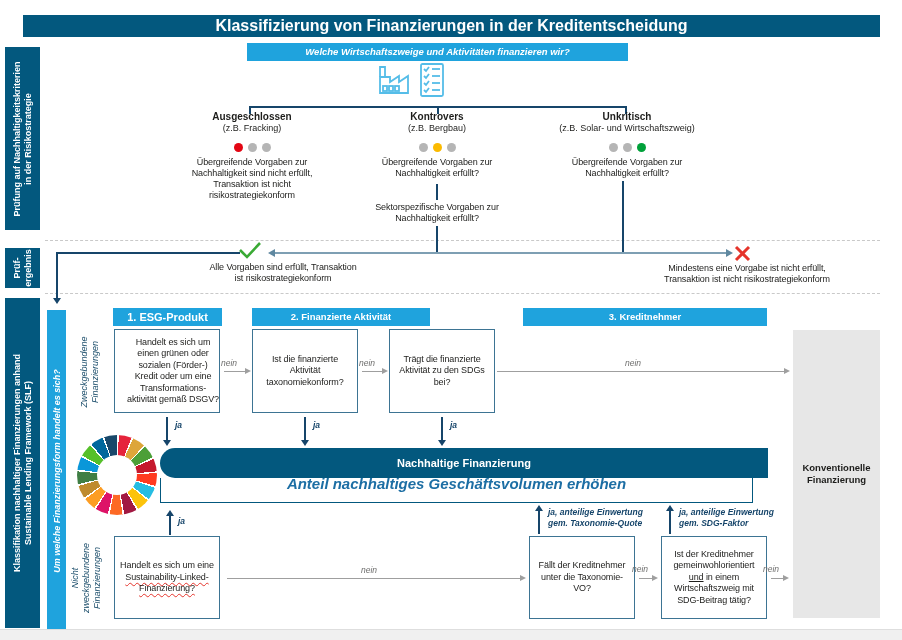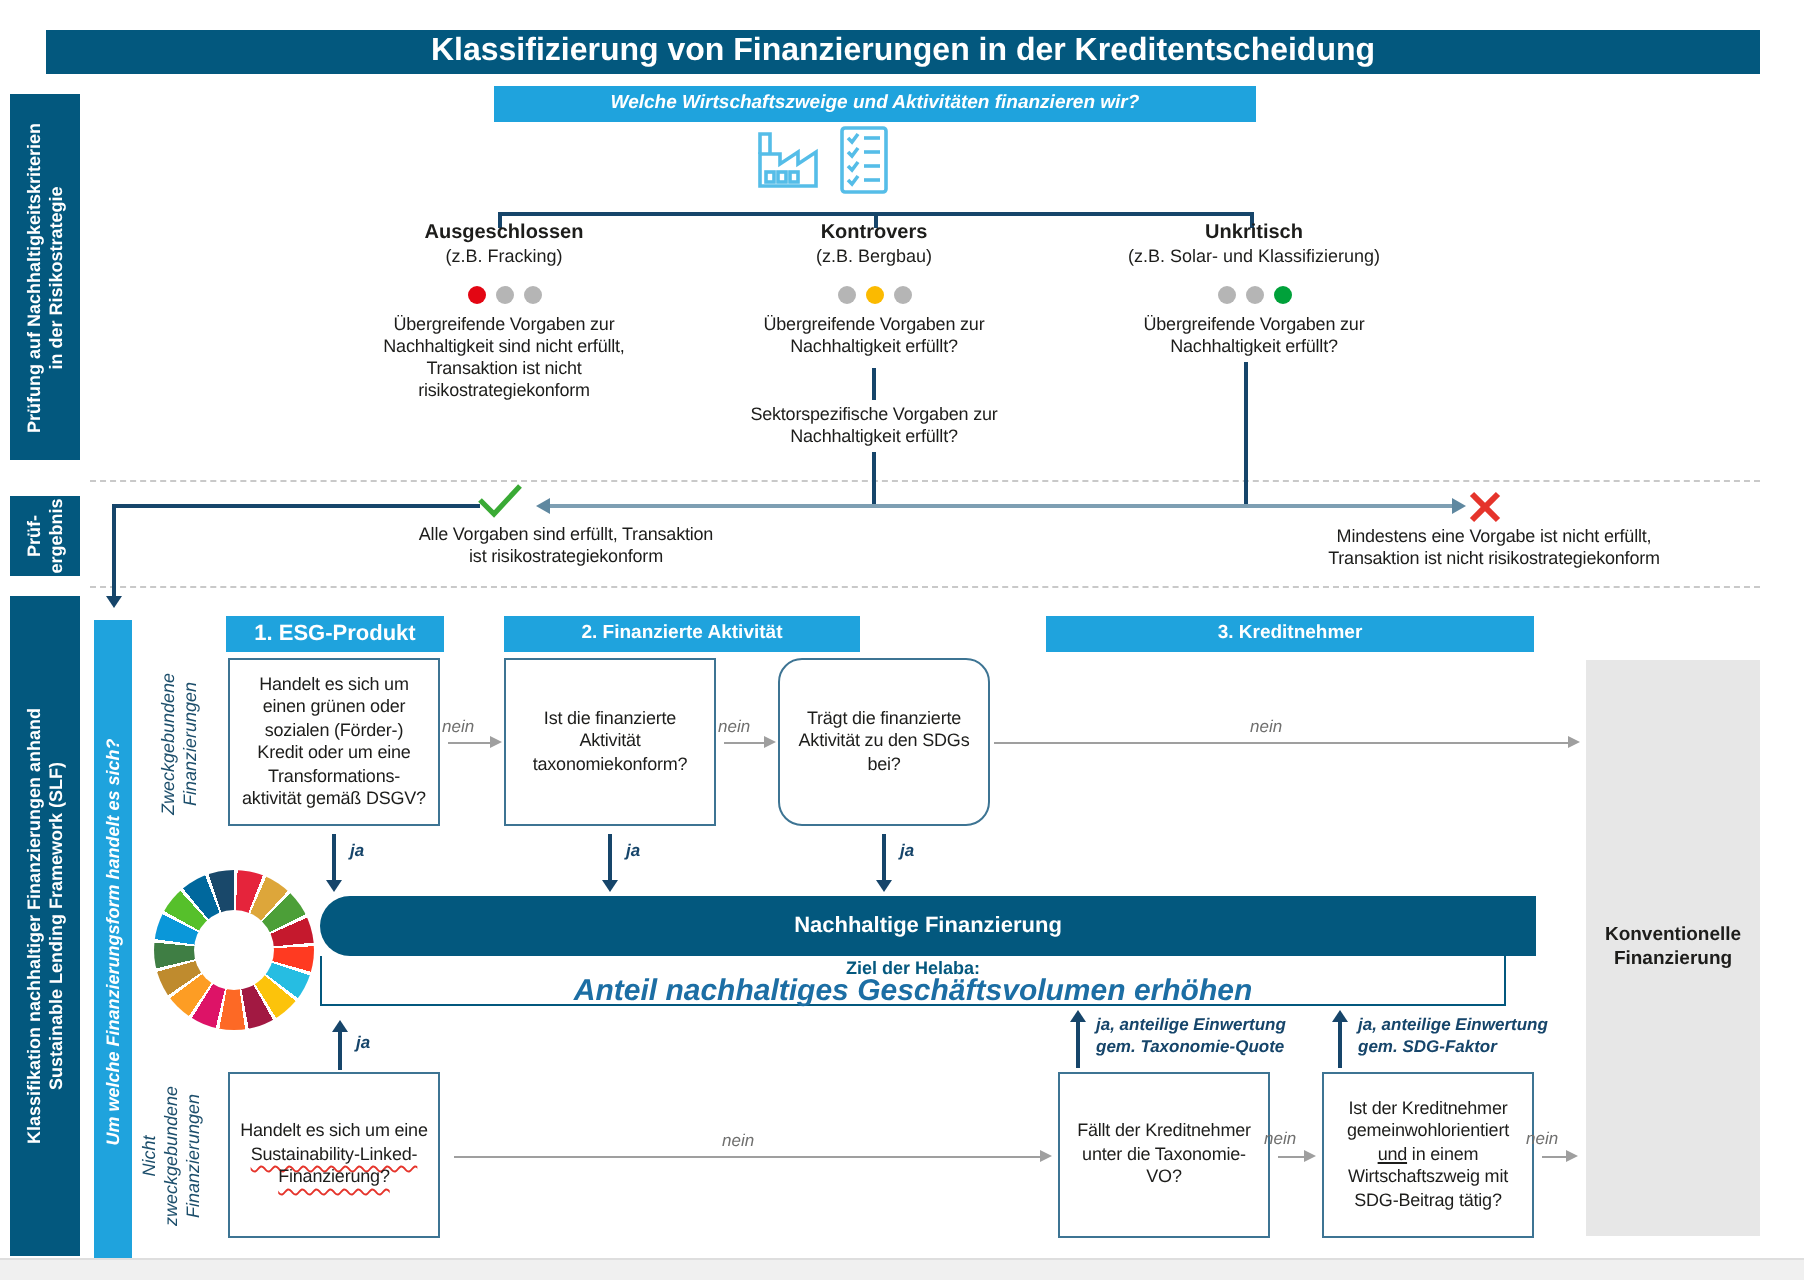--- a/index.html
+++ b/index.html
@@ -101,21 +101,21 @@
   <div class="cat" style="left:172px;top:111px;width:160px;">
     <div class="nm">Ausgeschlossen</div>
     <div class="ex">(z.B. Fracking)</div>
   </div>
   <div class="cat" style="left:357px;top:111px;width:160px;">
     <div class="nm">Kontrovers</div>
     <div class="ex">(z.B. Bergbau)</div>
   </div>
   <div class="cat" style="left:517px;top:111px;width:220px;">
     <div class="nm">Unkritisch</div>
-    <div class="ex">(z.B. Solar- und Klassifizierung)</div>
+    <div class="ex">(z.B. Solar- und Wirtschaftszweig)</div>
   </div>
 
   <div class="dots" style="left:172px;top:143px;width:160px;">
     <span class="dot" style="background-color: rgb(227, 6, 19);"></span>
     <span class="dot" style="background-color: rgb(181, 181, 181);"></span>
     <span class="dot" style="background-color: rgb(181, 181, 181);"></span>
   </div>
   <div class="dots" style="left:357px;top:143px;width:160px;">
     <span class="dot" style="background-color: rgb(181, 181, 181);"></span>
     <span class="dot" style="background-color: rgb(251, 186, 0);"></span>
@@ -168,27 +168,27 @@
       <span style="display:block">Nicht</span>
       <span style="display:block">zweckgebundene</span>
       <span style="display:block">Finanzierungen</span>
     </div>
   </div>
 
   <div class="abs cyanbar" style="left:113px;top:308px;width:109px;height:18px;line-height:18px;font-size:11px;">1. ESG-Produkt</div>
   <div class="abs cyanbar" style="left:252px;top:308px;width:178px;height:18px;line-height:18px;font-size:9.5px;">2. Finanzierte Aktivität</div>
   <div class="abs cyanbar" style="left:523px;top:308px;width:244px;height:18px;line-height:18px;font-size:9.5px;">3. Kreditnehmer</div>
 
-  <div class="qbox" style="left:114px;top:329px;width:104px;height:82px;">
+  <div class="qbox" style="left:114px;top:329px;width:104px;height:82px;justify-content:flex-end;">
       <div>Handelt es sich um<br>einen grünen oder<br>sozialen (Förder-)<br>Kredit oder um eine<br>Transformations-<br>aktivität gemäß DSGV?</div>
     </div>
   <div class="qbox" style="left:252px;top:329px;width:104px;height:82px;">
       <div>Ist die finanzierte<br>Aktivität<br>taxonomiekonform?</div>
     </div>
-  <div class="qbox" style="left:389px;top:329px;width:104px;height:82px;border-radius:12px;">
+  <div class="qbox" style="left:389px;top:329px;width:104px;height:82px;">
       <div>Trägt die finanzierte<br>Aktivität zu den SDGs<br>bei?</div>
     </div>
 
   <div class="nein" style="left:221px;top:358px;width:30px;">nein</div>
   <div class="hline gline" style="left:224px;top:371px;width:22px;"></div>
   <div class="arr arr-r-g" style="left:245px;top:368px;"></div>
   <div class="nein" style="left:359px;top:358px;width:30px;">nein</div>
   <div class="hline gline" style="left:362px;top:371px;width:22px;"></div>
   <div class="arr arr-r-g" style="left:382px;top:368px;"></div>
   <div class="nein" style="left:625px;top:358px;width:30px;">nein</div>
@@ -200,21 +200,20 @@
   <div class="ja" style="left:175px;top:420px;">ja</div>
   <div class="vline nline" style="left:304px;top:417px;height:24px;"></div>
   <div class="arr arr-d-n" style="left:301px;top:440px;"></div>
   <div class="ja" style="left:313px;top:420px;">ja</div>
   <div class="vline nline" style="left:441px;top:417px;height:24px;"></div>
   <div class="arr arr-d-n" style="left:438px;top:440px;"></div>
   <div class="ja" style="left:450px;top:420px;">ja</div>
 
   <div class="abs navybar" style="left:160px;top:448px;width:608px;height:30px;line-height:30px;font-size:11px;border-radius:15px 0 0 15px;">Nachhaltige Finanzierung</div>
   <div class="abs" style="left:160px;top:478px;width:591px;height:24px;border:1.5px solid var(--navy);border-top:none;text-align:center;">
-    <div style="font-size:9px;line-height:12px;font-weight:bold;color:var(--navy);">Ziel der Helaba:</div>
     <div style="font-size:15px;line-height:11px;font-weight:bold;font-style:italic;color:var(--zielblue);">Anteil nachhaltiges Geschäftsvolumen erhöhen</div>
   </div>
 
   <div class="abs" id="sdg-wheel" style="left: 77px; top: 435px; width: 80px; height: 80px; border-radius: 50%; background: conic-gradient(rgb(255, 255, 255) 0deg, rgb(255, 255, 255) 2.6deg, rgb(229, 36, 59) 2.6deg, rgb(229, 36, 59) 21.1765deg, rgb(255, 255, 255) 21.1765deg, rgb(255, 255, 255) 23.7765deg, rgb(221, 166, 58) 23.7765deg, rgb(221, 166, 58) 42.3529deg, rgb(255, 255, 255) 42.3529deg, rgb(255, 255, 255) 44.9529deg, rgb(76, 159, 56) 44.9529deg, rgb(76, 159, 56) 63.5294deg, rgb(255, 255, 255) 63.5294deg, rgb(255, 255, 255) 66.1294deg, rgb(197, 25, 45) 66.1294deg, rgb(197, 25, 45) 84.7059deg, rgb(255, 255, 255) 84.7059deg, rgb(255, 255, 255) 87.3059deg, rgb(255, 58, 33) 87.3059deg, rgb(255, 58, 33) 105.882deg, rgb(255, 255, 255) 105.882deg, rgb(255, 255, 255) 108.482deg, rgb(38, 189, 226) 108.482deg, rgb(38, 189, 226) 127.059deg, rgb(255, 255, 255) 127.059deg, rgb(255, 255, 255) 129.659deg, rgb(252, 195, 11) 129.659deg, rgb(252, 195, 11) 148.235deg, rgb(255, 255, 255) 148.235deg, rgb(255, 255, 255) 150.835deg, rgb(162, 25, 66) 150.835deg, rgb(162, 25, 66) 169.412deg, rgb(255, 255, 255) 169.412deg, rgb(255, 255, 255) 172.012deg, rgb(253, 105, 37) 172.012deg, rgb(253, 105, 37) 190.588deg, rgb(255, 255, 255) 190.588deg, rgb(255, 255, 255) 193.188deg, rgb(221, 19, 103) 193.188deg, rgb(221, 19, 103) 211.765deg, rgb(255, 255, 255) 211.765deg, rgb(255, 255, 255) 214.365deg, rgb(253, 157, 36) 214.365deg, rgb(253, 157, 36) 232.941deg, rgb(255, 255, 255) 232.941deg, rgb(255, 255, 255) 235.541deg, rgb(191, 139, 46) 235.541deg, rgb(191, 139, 46) 254.118deg, rgb(255, 255, 255) 254.118deg, rgb(255, 255, 255) 256.718deg, rgb(63, 126, 68) 256.718deg, rgb(63, 126, 68) 275.294deg, rgb(255, 255, 255) 275.294deg, rgb(255, 255, 255) 277.894deg, rgb(10, 151, 217) 277.894deg, rgb(10, 151, 217) 296.471deg, rgb(255, 255, 255) 296.471deg, rgb(255, 255, 255) 299.071deg, rgb(86, 192, 43) 299.071deg, rgb(86, 192, 43) 317.647deg, rgb(255, 255, 255) 317.647deg, rgb(255, 255, 255) 320.247deg, rgb(0, 104, 157) 320.247deg, rgb(0, 104, 157) 338.824deg, rgb(255, 255, 255) 338.824deg, rgb(255, 255, 255) 341.424deg, rgb(25, 72, 106) 341.424deg, rgb(25, 72, 106) 360deg);"></div>
   <div class="abs" style="left:97px;top:455px;width:40px;height:40px;border-radius:50%;background:#fff;"></div>
 
   <div class="vline nline" style="left:169px;top:516px;height:19px;"></div>
   <div class="arr arr-u-n" style="left:166px;top:510px;"></div>
   <div class="ja" style="left:178px;top:516px;">ja</div>
 

